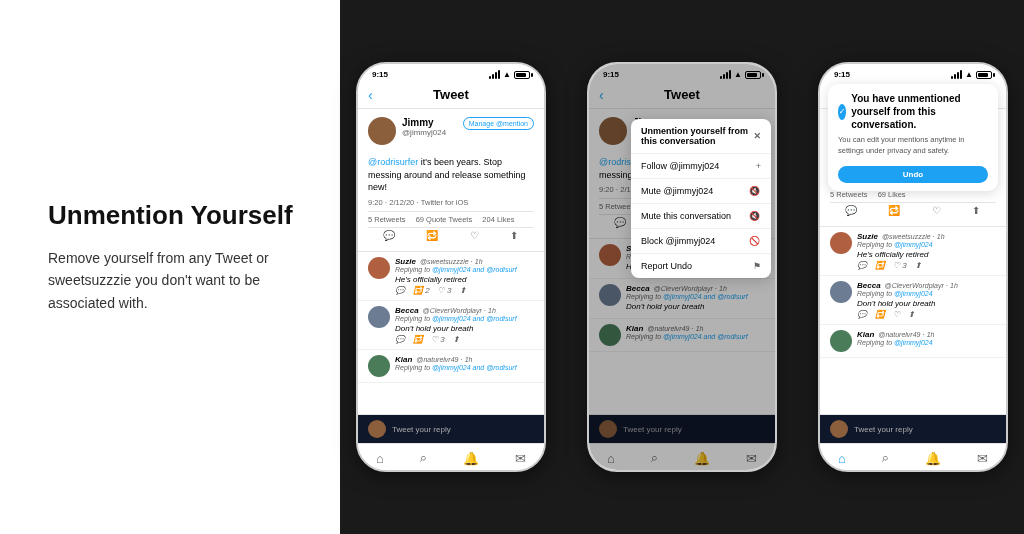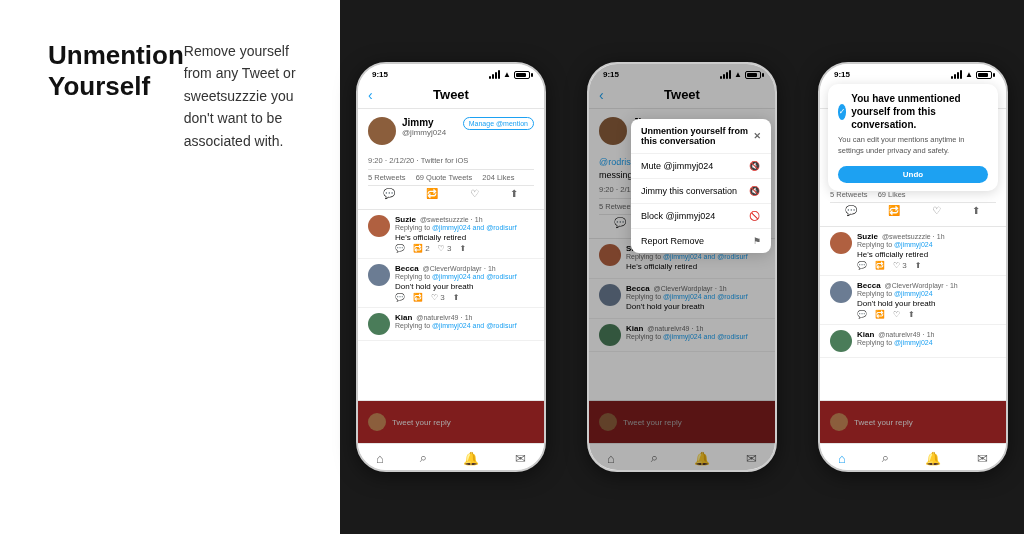--- a/index.html
+++ b/index.html
@@ -12,21 +12,21 @@
       background: #fff;
     }
 
     
     .left-panel {
       width: 340px;
       min-width: 340px;
       height: 534px;
       background: #fff;
       display: flex;
-      flex-direction: row;
+      flex-direction: column;
       justify-content: center;
       padding: 40px 40px 40px 48px;
     }
     .left-panel h1 {
       font-size: 26px;
       font-weight: 800;
       color: #111;
       margin-bottom: 16px;
       line-height: 1.2;
     }
@@ -178,41 +178,42 @@
     }
     .action-icon { font-size: 10px; color: #666; }
 
     
     .replies-section { flex: 1; overflow: hidden; background: #fff; }
     .reply-item {
       display: flex;
       gap: 5px;
       padding: 5px 10px;
       border-bottom: 0.5px solid #f0f0f0;
+      font-style: italic;
     }
     .reply-content { flex: 1; }
     .reply-header { display: flex; gap: 4px; align-items: center; }
     .reply-name { font-size: 8px; font-weight: 700; color: #000; }
     .reply-handle { font-size: 7px; color: #666; }
     .reply-to { font-size: 7px; color: #666; margin-bottom: 2px; }
     .reply-to span { color: #1da1f2; }
     .reply-text { font-size: 8px; color: #000; margin-bottom: 2px; }
     .reply-actions {
       display: flex;
       gap: 8px;
     }
     .reply-action { font-size: 8px; color: #666; display: flex; align-items: center; gap: 2px; }
 
     
     .reply-input {
       display: flex;
       align-items: center;
-      padding: 12px 10px;
+      padding: 5px 10px;
       border-top: 0.5px solid #e5e5e5;
-      background: #7f1d1d;
+      background: #0f172a;
       gap: 6px;
     }
     .reply-input-avatar { width: 18px; height: 18px; border-radius: 50%; background: #8b5e3c; }
     .reply-input-text { font-size: 8px; color: #aaa; flex: 1; }
 
     
     .bottom-nav {
       display: flex;
       justify-content: space-around;
       align-items: center;
@@ -328,20 +329,23 @@
     </div>
     <div class="tweet-content">
       <div class="tweet-header">
         <div class="avatar"></div>
         <div class="tweet-user-info">
           <div class="tweet-name">Jimmy</div>
           <div class="tweet-handle">@jimmyj024</div>
         </div>
         <button class="manage-btn">Manage @mention</button>
       </div>
+      <div class="tweet-text">
+        <span class="mention">@rodrisurfer</span> it's been years. Stop messing around and release something new!
+      </div>
       <div class="tweet-meta">9:20 · 2/12/20 · Twitter for iOS</div>
       <div class="tweet-stats">
         <span>5 Retweets</span>
         <span>69 Quote Tweets</span>
         <span>204 Likes</span>
       </div>
       <div class="tweet-actions">
         <span class="action-icon">💬</span>
         <span class="action-icon">🔁</span>
         <span class="action-icon">♡</span>
@@ -428,33 +432,37 @@
     </div>
 
     <div class="dim-overlay"></div>
 
     <div class="dropdown-overlay">
       <div class="dropdown-item highlight">
         <span>Unmention yourself from this conversation</span>
         <span class="dropdown-icon">✕</span>
       </div>
       <div class="dropdown-item">
+        <span>Follow @jimmyj024</span>
+        <span class="dropdown-icon">+</span>
+      </div>
+      <div class="dropdown-item">
         <span>Mute @jimmyj024</span>
         <span class="dropdown-icon">🔇</span>
       </div>
       <div class="dropdown-item">
-        <span>Jimmy this conversation</span>
+        <span>Mute this conversation</span>
         <span class="dropdown-icon">🔇</span>
       </div>
       <div class="dropdown-item">
         <span>Block @jimmyj024</span>
         <span class="dropdown-icon">🚫</span>
       </div>
       <div class="dropdown-item">
-        <span>Report Remove</span>
+        <span>Report Undo</span>
         <span class="dropdown-icon">⚑</span>
       </div>
     </div>
     <div class="tweet-content" style="position:relative;z-index:1;">
       <div class="tweet-header">
         <div class="avatar"></div>
         <div class="tweet-user-info">
           <div class="tweet-name">Jimmy</div>
           <div class="tweet-handle">@jimmyj...</div>
         </div>

